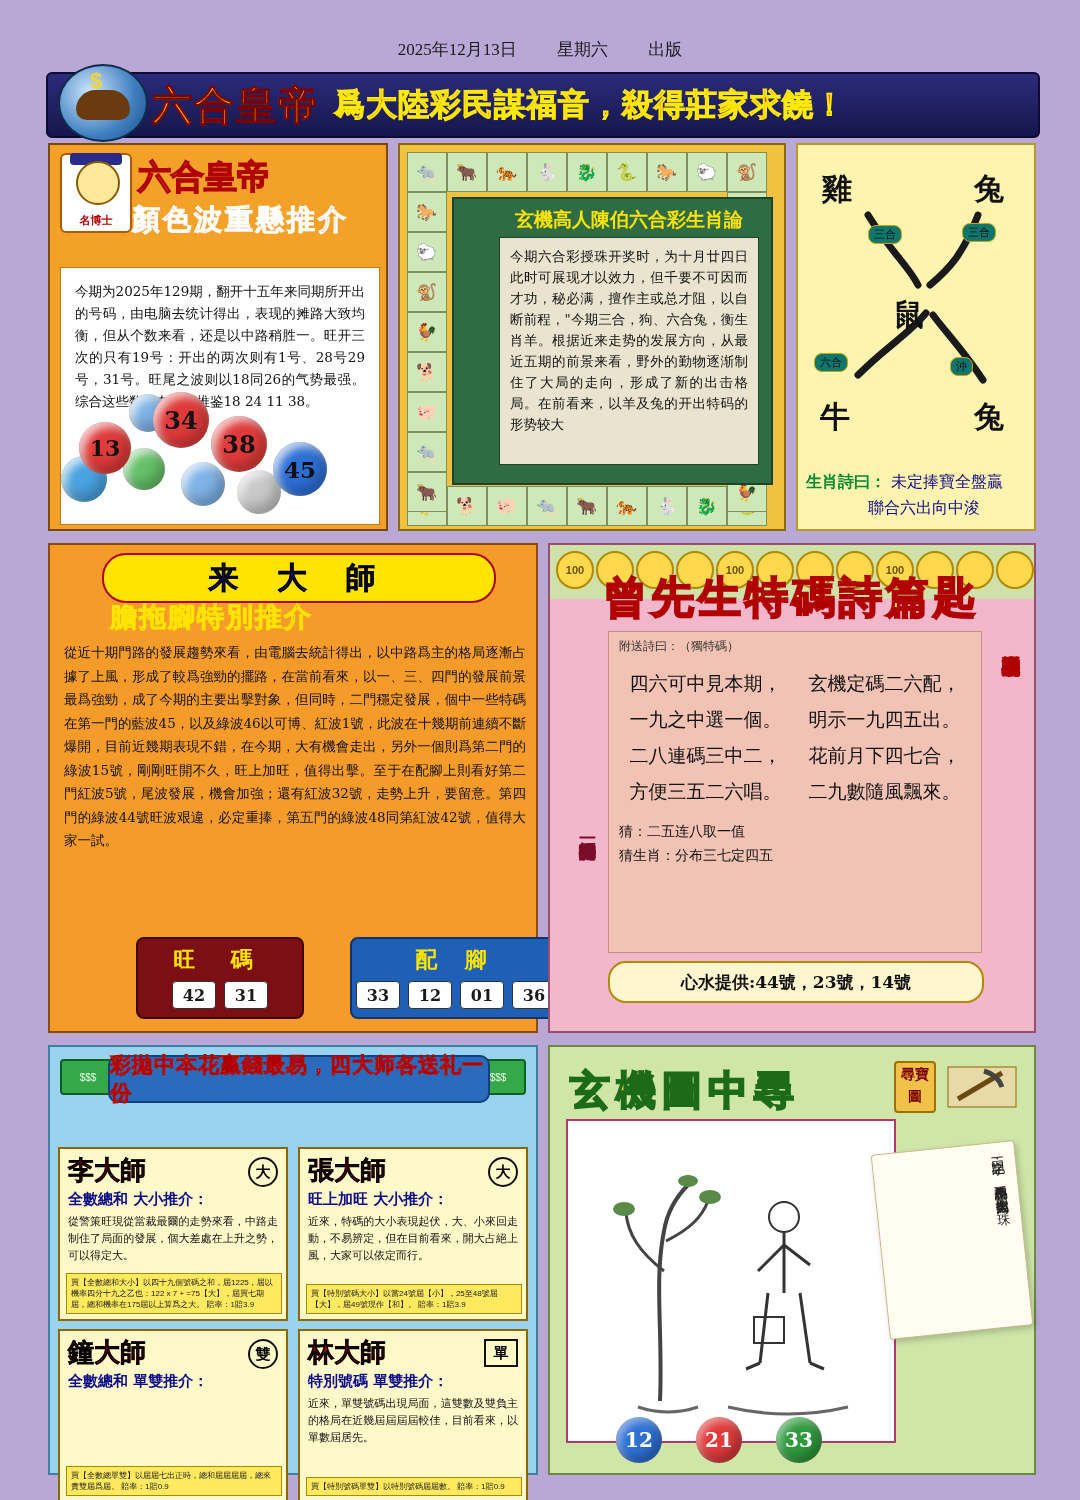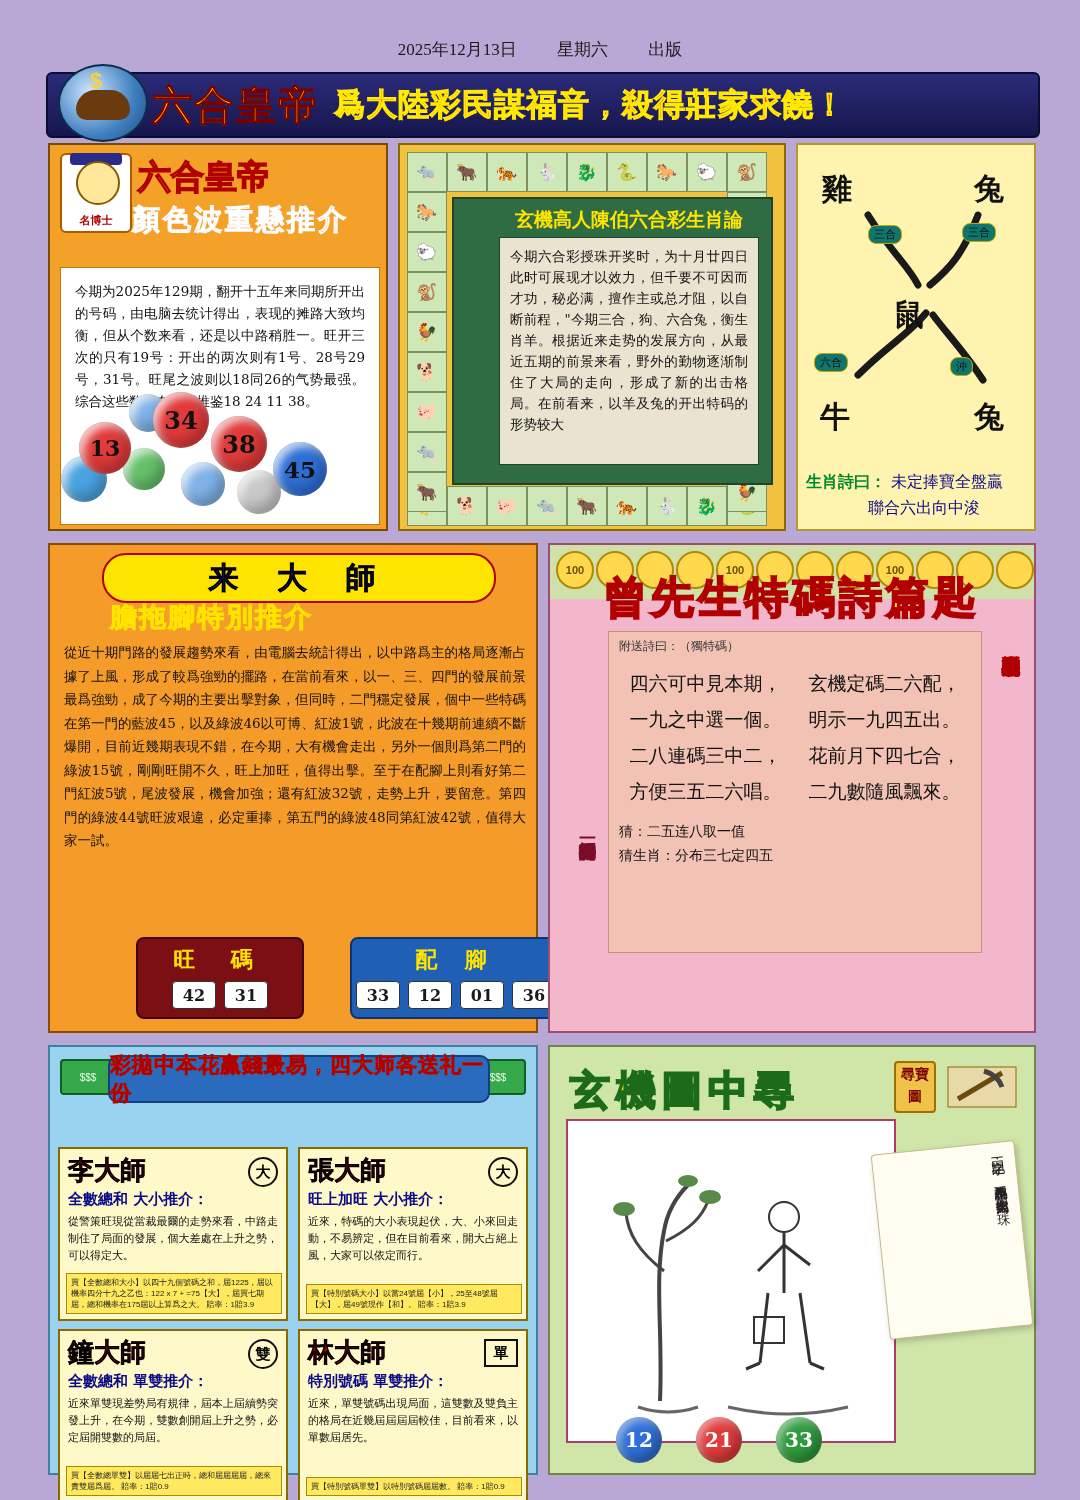--- a/index.html
+++ b/index.html
@@ -408,32 +408,33 @@
           <div>二八連碼三中二，</div>
           <div>花前月下四七合，</div>
           <div>方便三五二六唱。</div>
           <div>二九數隨風飄來。</div>
         </div>
       <div class="guess">
         <div>猜：二五连八取一值</div>
         <div>猜生肖：分布三七定四五</div>
       </div>
     </div>
+    <div class="tipbox">心水提供:44號，23號，14號</div>
   </div>
 
   <div class="panel" id="pF">
     <div class="money" style="left:10px">$$$</div>
     <div class="money" style="right:10px">$$$</div>
     <div class="bannerbox">
       <span>彩拋中本花贏錢最易，四大师各送礼一份</span>
     </div>
     <div id="fCards">
         <div class="mcard" style="left: 8px; top: 100px;"><span class="tagc">大</span><span class="mt">李大師</span><div class="sub">全數總和 大小推介：</div><div class="desc">從警策旺現從當裁最爾的走勢來看，中路走制住了局面的發展，個大差處在上升之勢，可以得定大。</div><div class="foot">買【全數總和大小】以四十九個號碼之和，屆1225，屆以機率四分十九之乙也：122 x 7 + =75【大】，屆買七期屆，總和機率在175屆以上算爲之大。 賠率：1賠3.9</div></div>
         <div class="mcard" style="left: 248px; top: 100px;"><span class="tagc">大</span><span class="mt">張大師</span><div class="sub">旺上加旺 大小推介：</div><div class="desc">近來，特碼的大小表現起伏，大、小來回走動，不易辨定，但在目前看來，開大占絕上風，大家可以依定而行。</div><div class="foot">買【特別號碼大小】以當24號屆【小】，25至48號屆【大】，屆49號現作【和】。 賠率：1賠3.9</div></div>
-        <div class="mcard" style="left: 8px; top: 282px;"><span class="tagc">雙</span><span class="mt">鐘大師</span><div class="sub">全數總和 單雙推介：</div><div class="desc">近來單雙現差勢局有規律，屆本上屆續勢突發上升，在今期，雙數創開屆上升之勢，必定屆開雙數的局屆。</div><div class="foot">買【全數總單雙】以屆屆七出正時，總和屆屆屆屆，總來貴雙屆爲屆。 賠率：1賠0.9</div></div>
+        <div class="mcard" style="left: 8px; top: 282px;"><span class="tagc">雙</span><span class="mt">鐘大師</span><div class="sub">全數總和 單雙推介：</div><div class="foot">買【全數總單雙】以屆屆七出正時，總和屆屆屆屆，總來貴雙屆爲屆。 賠率：1賠0.9</div></div>
         <div class="mcard" style="left: 248px; top: 282px;"><span class="tagsq">單</span><span class="mt">林大師</span><div class="sub">特別號碼 單雙推介：</div><div class="desc">近來，單雙號碼出現局面，這雙數及雙負主的格局在近幾屆屆屆屆較佳，目前看來，以單數屆居先。</div><div class="foot">買【特別號碼單雙】以特別號碼屆屆數。 賠率：1賠0.9</div></div>
       </div>
   </div>
 
   <div class="panel" id="pG">
     <div class="ttl">玄機圖中尋</div>
     <div class="stamp">尋寶圖</div>
     <svg style="position:absolute;right:14px;top:12px" width="76" height="54">
       <rect x="4" y="8" width="68" height="40" fill="#e8d9a8" stroke="#8a6a00"></rect>
       <path d="M14 40 L58 14" stroke="#6b4a10" stroke-width="5"></path>

